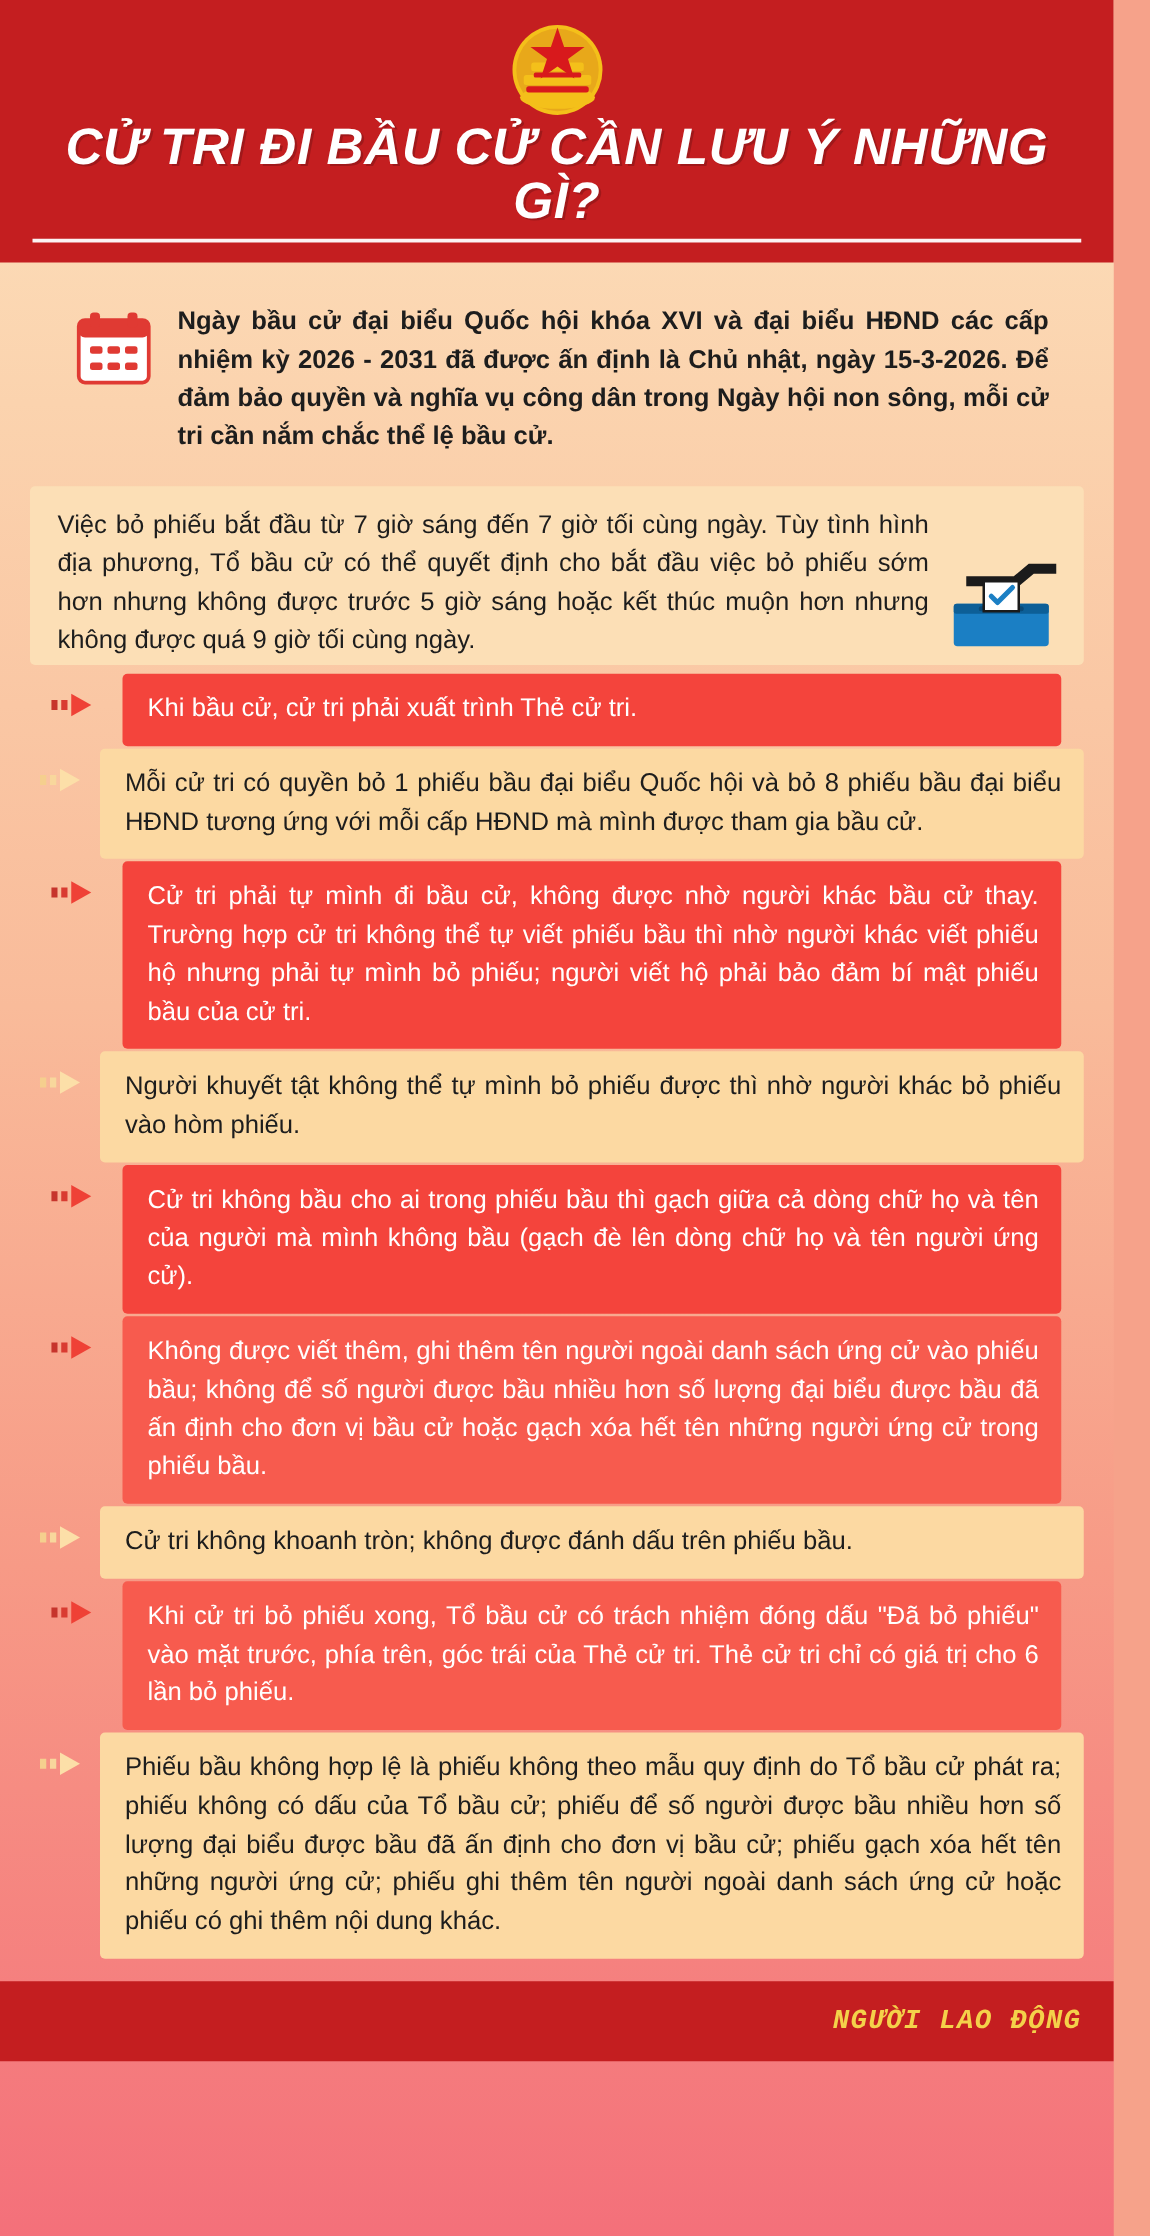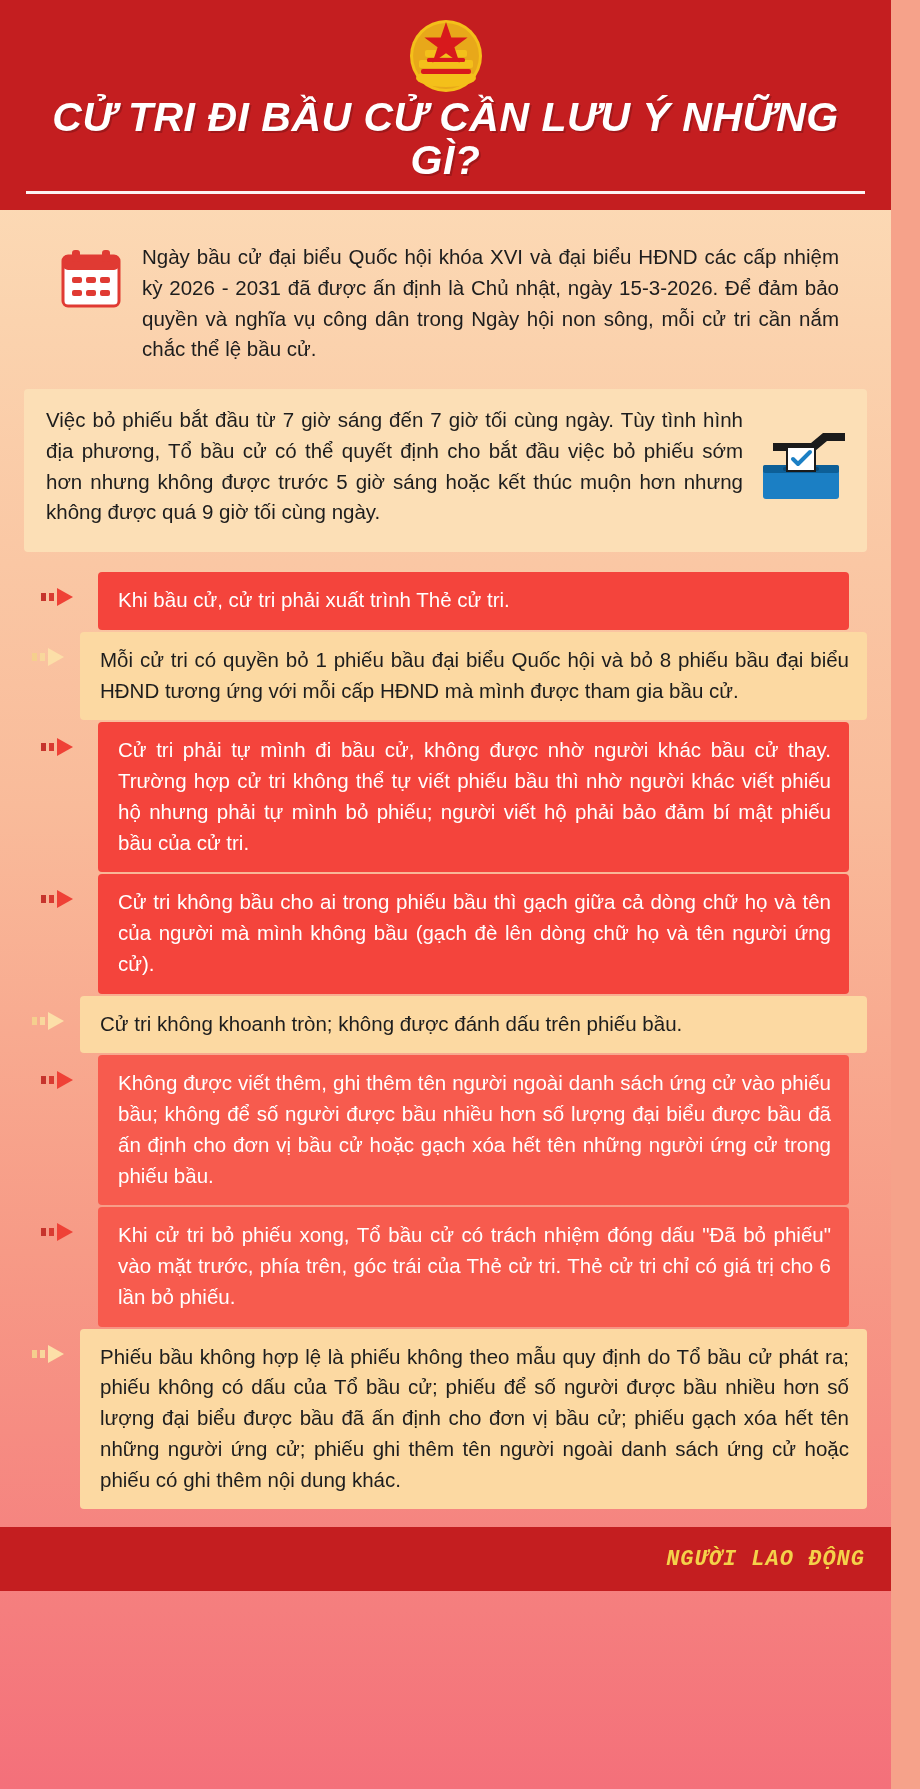--- a/index.html
+++ b/index.html
@@ -58,29 +58,30 @@
     align-items: flex-start;
     gap: 20px;
     padding: 6px 28px 6px 36px;
   }
   .cal-icon { flex: 0 0 auto; margin-top: 6px; }
   .intro-text {
     font-size: 20.5px;
     line-height: 1.5;
     color: #1d1d1d;
     text-align: justify;
+    font-weight: bold;
   }
 
   .band {
     background: #fcdfb6;
     border-radius: 4px;
-    margin: 18px 0 20px 0;
-    padding: 16px 18px 24px 22px;
-    display: flex;
-    align-items: center;
+    margin: 18px 0 7px 0;
+    padding: 16px 18px 4px 22px;
+    display: flex;
+    align-items: flex-end;
     gap: 10px;
   }
   .band-text {
     font-size: 20.5px;
     line-height: 1.5;
     color: #1d1d1d;
     text-align: justify;
     flex: 1 1 auto;
   }
   .vote-icon { flex: 0 0 auto; width: 96px; }
@@ -229,74 +230,84 @@
         <div class="arrow">
           <svg width="40" height="22" viewBox="0 0 40 22">
             <rect x="0" y="7" width="5" height="8" fill="#c6342c"></rect>
             <rect x="8" y="7" width="5" height="8" fill="#d93b31"></rect>
             <polygon points="16,2 32,11 16,20" fill="#ef4136"></polygon>
           </svg>
         </div>
         <div class="bubble">Cử tri phải tự mình đi bầu cử, không được nhờ người khác bầu cử thay. Trường hợp cử tri không thể tự viết phiếu bầu thì nhờ người khác viết phiếu hộ nhưng phải tự mình bỏ phiếu; người viết hộ phải bảo đảm bí mật phiếu bầu của cử tri.</div>
       </div>
 
-
-      <div class="row red">
-        <div class="arrow">
-          <svg width="40" height="22" viewBox="0 0 40 22">
-            <rect x="0" y="7" width="5" height="8" fill="#c6342c"></rect>
-            <rect x="8" y="7" width="5" height="8" fill="#d93b31"></rect>
-            <polygon points="16,2 32,11 16,20" fill="#ef4136"></polygon>
-          </svg>
-        </div>
-        <div class="bubble">Cử tri không bầu cho ai trong phiếu bầu thì gạch giữa cả dòng chữ họ và tên của người mà mình không bầu (gạch đè lên dòng chữ họ và tên người ứng cử).</div>
-      </div>
-
       <div class="row yellow">
         <div class="arrow">
           <svg width="40" height="22" viewBox="0 0 40 22">
             <rect x="0" y="7" width="5" height="8" fill="#f5cf8e"></rect>
             <rect x="8" y="7" width="5" height="8" fill="#f8d79c"></rect>
             <polygon points="16,2 32,11 16,20" fill="#fcdfa8"></polygon>
           </svg>
         </div>
-        <div class="bubble">Cử tri không khoanh tròn; không được đánh dấu trên phiếu bầu.</div>
+        <div class="bubble">Người khuyết tật không thể tự mình bỏ phiếu được thì nhờ người khác bỏ phiếu vào hòm phiếu.</div>
+      </div>
+
+      <div class="row red">
+        <div class="arrow">
+          <svg width="40" height="22" viewBox="0 0 40 22">
+            <rect x="0" y="7" width="5" height="8" fill="#c6342c"></rect>
+            <rect x="8" y="7" width="5" height="8" fill="#d93b31"></rect>
+            <polygon points="16,2 32,11 16,20" fill="#ef4136"></polygon>
+          </svg>
+        </div>
+        <div class="bubble">Cử tri không bầu cho ai trong phiếu bầu thì gạch giữa cả dòng chữ họ và tên của người mà mình không bầu (gạch đè lên dòng chữ họ và tên người ứng cử).</div>
       </div>
 
       <div class="row red light">
         <div class="arrow">
           <svg width="40" height="22" viewBox="0 0 40 22">
             <rect x="0" y="7" width="5" height="8" fill="#c6342c"></rect>
             <rect x="8" y="7" width="5" height="8" fill="#d93b31"></rect>
             <polygon points="16,2 32,11 16,20" fill="#ef4136"></polygon>
           </svg>
         </div>
         <div class="bubble">Không được viết thêm, ghi thêm tên người ngoài danh sách ứng cử vào phiếu bầu; không để số người được bầu nhiều hơn số lượng đại biểu được bầu đã ấn định cho đơn vị bầu cử hoặc gạch xóa hết tên những người ứng cử trong phiếu bầu.</div>
-      </div>
-
-
-      <div class="row red light">
-        <div class="arrow">
-          <svg width="40" height="22" viewBox="0 0 40 22">
-            <rect x="0" y="7" width="5" height="8" fill="#c6342c"></rect>
-            <rect x="8" y="7" width="5" height="8" fill="#d93b31"></rect>
-            <polygon points="16,2 32,11 16,20" fill="#ef4136"></polygon>
-          </svg>
-        </div>
-        <div class="bubble">Khi cử tri bỏ phiếu xong, Tổ bầu cử có trách nhiệm đóng dấu "Đã bỏ phiếu" vào mặt trước, phía trên, góc trái của Thẻ cử tri. Thẻ cử tri chỉ có giá trị cho 6 lần bỏ phiếu.</div>
       </div>
 
       <div class="row yellow">
         <div class="arrow">
           <svg width="40" height="22" viewBox="0 0 40 22">
             <rect x="0" y="7" width="5" height="8" fill="#f5cf8e"></rect>
             <rect x="8" y="7" width="5" height="8" fill="#f8d79c"></rect>
             <polygon points="16,2 32,11 16,20" fill="#fcdfa8"></polygon>
           </svg>
         </div>
+        <div class="bubble">Cử tri không khoanh tròn; không được đánh dấu trên phiếu bầu.</div>
+      </div>
+
+
+      <div class="row red light">
+        <div class="arrow">
+          <svg width="40" height="22" viewBox="0 0 40 22">
+            <rect x="0" y="7" width="5" height="8" fill="#c6342c"></rect>
+            <rect x="8" y="7" width="5" height="8" fill="#d93b31"></rect>
+            <polygon points="16,2 32,11 16,20" fill="#ef4136"></polygon>
+          </svg>
+        </div>
+        <div class="bubble">Khi cử tri bỏ phiếu xong, Tổ bầu cử có trách nhiệm đóng dấu "Đã bỏ phiếu" vào mặt trước, phía trên, góc trái của Thẻ cử tri. Thẻ cử tri chỉ có giá trị cho 6 lần bỏ phiếu.</div>
+      </div>
+
+      <div class="row yellow">
+        <div class="arrow">
+          <svg width="40" height="22" viewBox="0 0 40 22">
+            <rect x="0" y="7" width="5" height="8" fill="#f5cf8e"></rect>
+            <rect x="8" y="7" width="5" height="8" fill="#f8d79c"></rect>
+            <polygon points="16,2 32,11 16,20" fill="#fcdfa8"></polygon>
+          </svg>
+        </div>
         <div class="bubble">Phiếu bầu không hợp lệ là phiếu không theo mẫu quy định do Tổ bầu cử phát ra; phiếu không có dấu của Tổ bầu cử; phiếu để số người được bầu nhiều hơn số lượng đại biểu được bầu đã ấn định cho đơn vị bầu cử; phiếu gạch xóa hết tên những người ứng cử; phiếu ghi thêm tên người ngoài danh sách ứng cử hoặc phiếu có ghi thêm nội dung khác.</div>
       </div>
 
     </div>
   </div>
 
   <div class="footer">
     <div class="footer-logo">NGƯỜI LAO ĐỘNG</div>
   </div>
 

